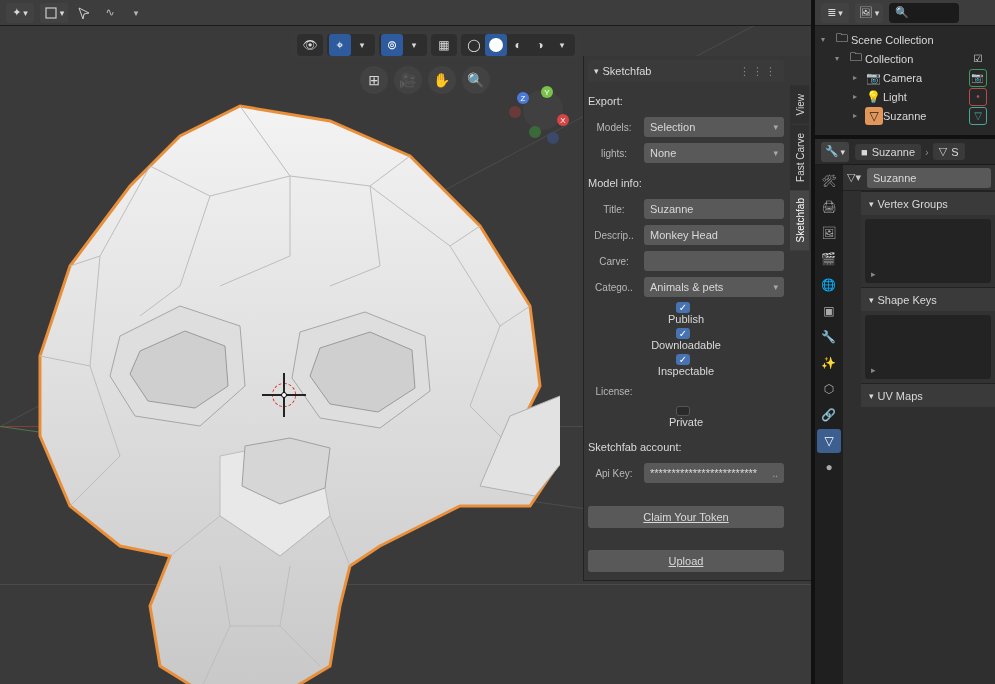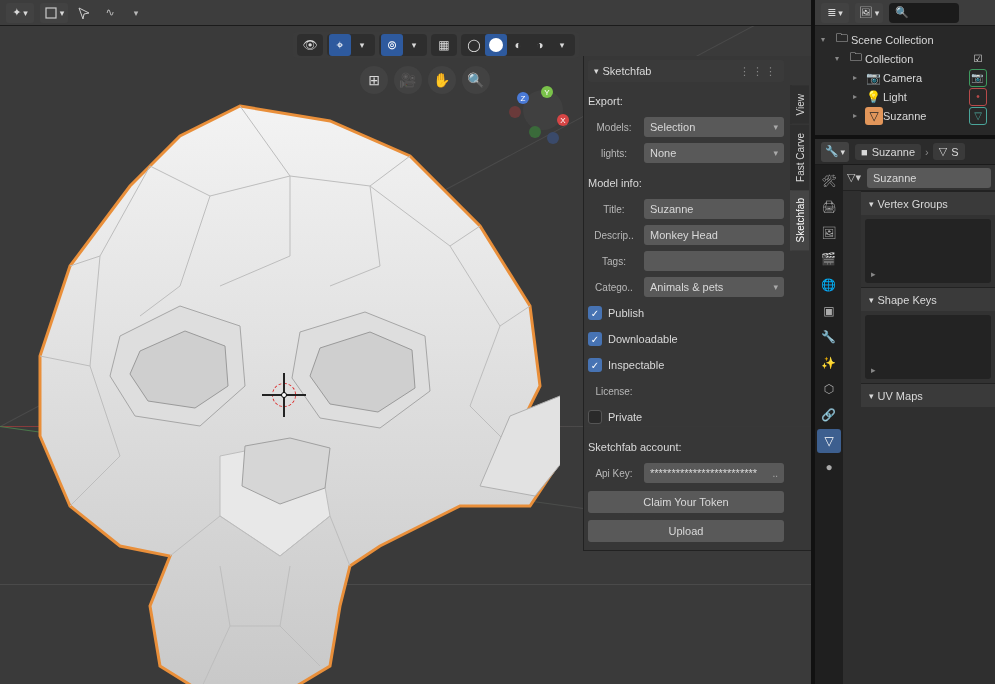--- a/index.html
+++ b/index.html
@@ -78,27 +78,27 @@
   .tab.active{background:#454545;border-right:2px solid #454545;color:#fff;}
   .npanel-body{width:204px;padding:4px 4px 8px 4px;}
   .phdr{height:22px;display:flex;align-items:center;padding:0 6px;background:#3a3a3a;border-radius:3px;}
   .phdr::before{content:"▾";margin-right:4px;font-size:9px;}
   .phdr .dots{margin-left:auto;letter-spacing:2px;color:#888;}
   .prow{display:flex;align-items:center;height:22px;margin-top:4px;gap:4px;text-align:center;}
   .prow .plabel{width:52px;color:var(--text-dim);font-size:10px;}
   .field{flex:1;height:20px;background:var(--bg-field);border-radius:3px;display:flex;align-items:center;padding:0 6px;border:none;color:var(--text);font-size:11px;}
   .field.dd::after{content:"▾";margin-left:auto;font-size:9px;color:#aaa;}
   .field.end::after{content:"..";margin-left:auto;font-size:10px;color:#aaa;}
-  .cbrow{display:flex;align-items:center;height:22px;margin-top:4px;}
+  .cbrow{display:flex;align-items:center;height:22px;margin-top:4px;flex-direction:column;}
   .cb{width:14px;height:14px;border-radius:3px;background:var(--accent);margin-right:6px;display:flex;align-items:center;justify-content:center;}
   .cb.off{background:#2a2a2a;border:1px solid #555;}
   .cb::after{content:"✓";font-size:10px;color:#fff;}
   .cb.off::after{content:"";}
   .sectlabel{margin-top:8px;color:var(--text-dim);}
-  .btn-wide{margin-top:7px;height:22px;background:var(--bg-button);border:none;border-radius:3px;width:100%;color:var(--text);cursor:pointer;}
+  .btn-wide{margin-top:22px;height:22px;background:var(--bg-button);border:none;border-radius:3px;width:100%;color:var(--text);cursor:pointer;text-decoration:underline;}
 
   
   .outliner{flex:0 0 auto;background:#282828;border-bottom:4px solid #111;}
   .outliner .tree{padding:4px 4px 10px 6px;}
   .trow{display:flex;align-items:center;height:19px;position:relative;}
   .trow .twist{width:12px;color:#888;font-size:8px;}
   .trow .ico{width:18px;height:18px;display:flex;align-items:center;justify-content:center;font-size:12px;}
   .trow .name{flex:1;}
   .trow .restrict{width:26px;display:flex;align-items:center;justify-content:center;}
   .trow .restrict .ricon{width:18px;height:18px;border-radius:3px;display:flex;align-items:center;justify-content:center;font-size:10px;}
@@ -298,21 +298,21 @@
                 <span>Suzanne</span>
               </div>
           </div>
           <div class="prow">
             <div class="plabel">Descrip..</div>
             <div class="field">
                 <span>Monkey Head</span>
               </div>
           </div>
           <div class="prow">
-            <div class="plabel">Tags:</div>
+            <div class="plabel">Carve:</div>
             <div class="field">
                 <span></span>
               </div>
           </div>
           <div class="prow">
             <div class="plabel">Catego..</div>
             <div class="field dd">
                 <span>Animals &amp; pets</span>
               </div>
           </div>

